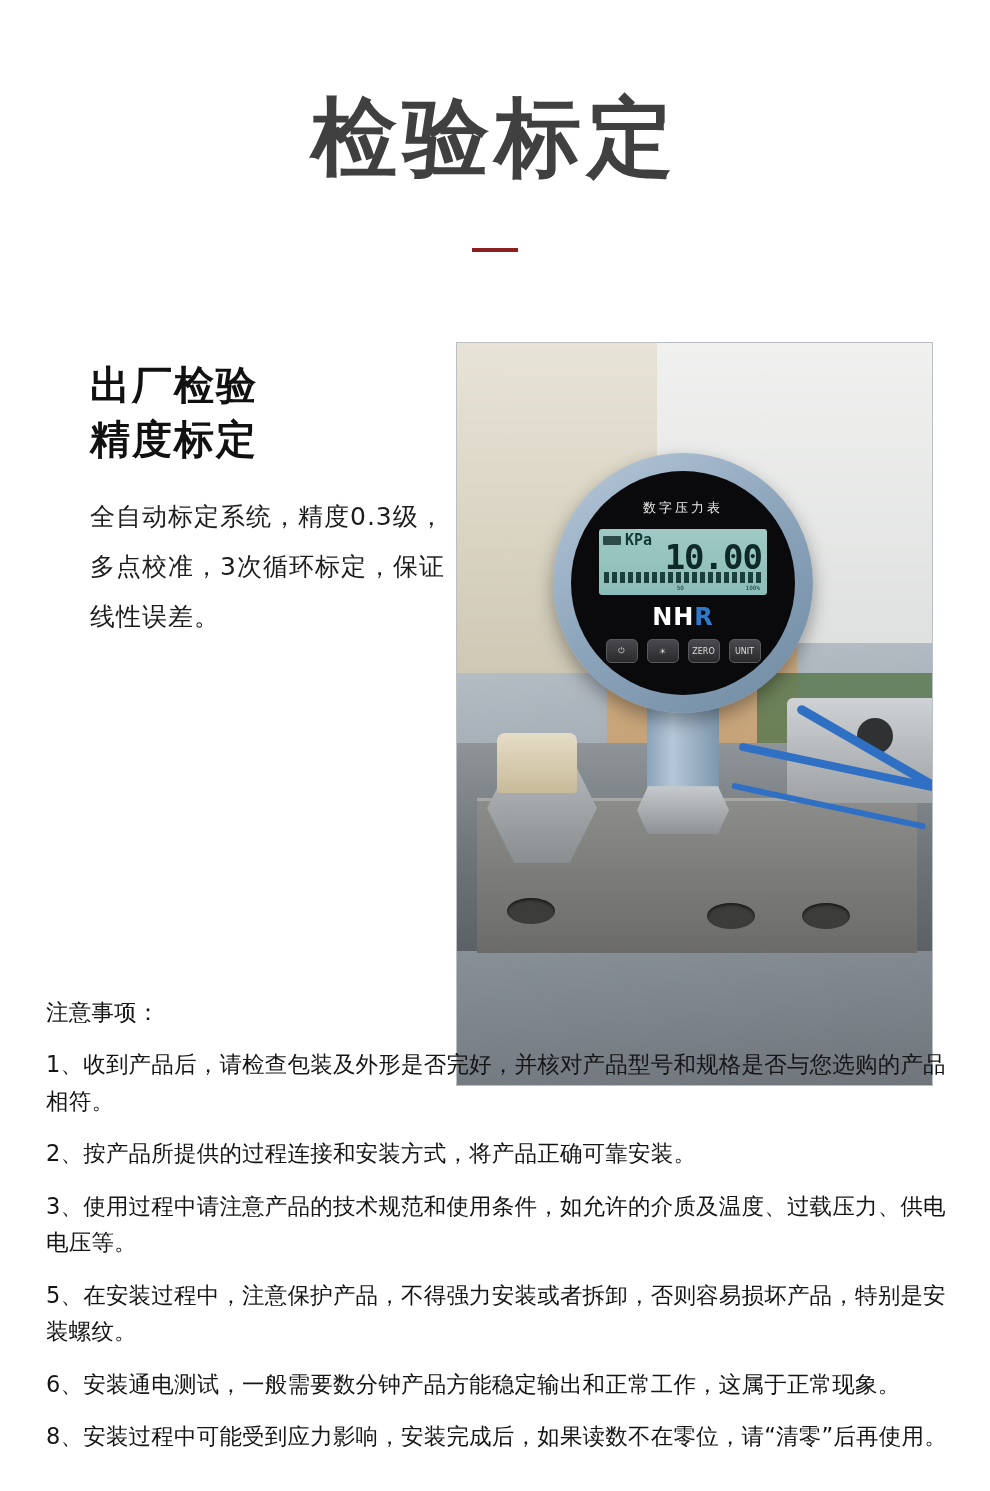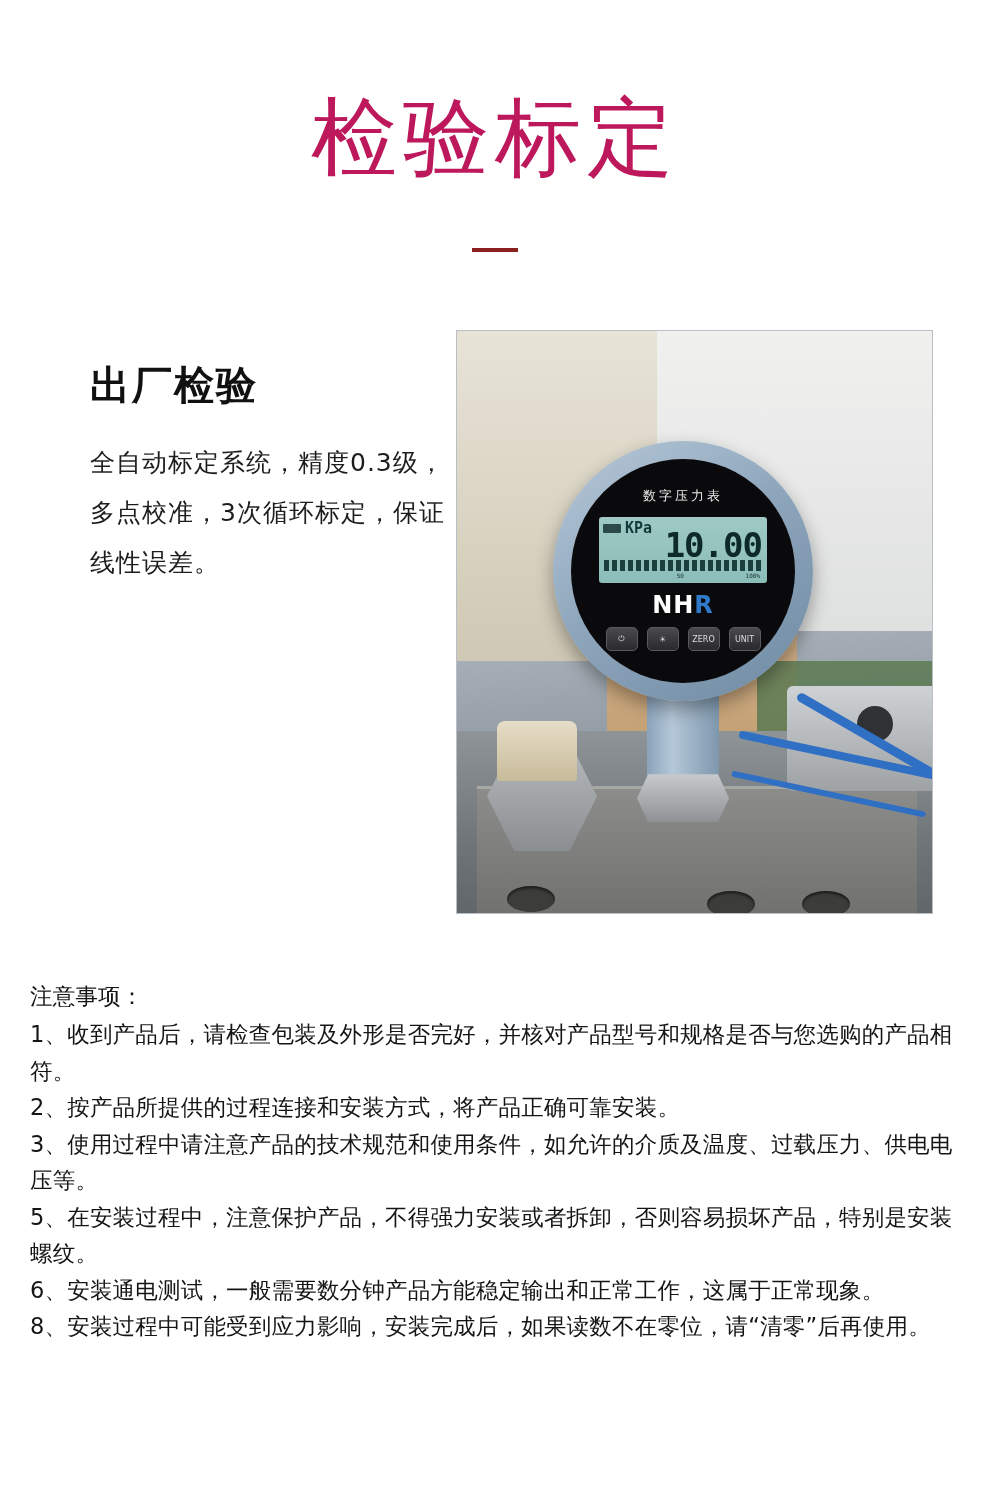--- a/index.html
+++ b/index.html
@@ -14,23 +14,23 @@
     position: relative;
     width: 990px;
     height: 1491px;
     background: #ffffff;
   }
 
   
   .main-title {
     text-align: center;
     font-size: 86px;
-    font-weight: normal;
+    font-weight: bold;
     letter-spacing: 6px;
-    color: #be185d;
+    color: #404040;
     padding-top: 92px;
     line-height: 1.05;
     font-family: "DejaVu Sans", "Liberation Sans", sans-serif;
   }
   .title-rule {
     width: 46px;
     height: 4px;
     background: #8b2020;
     margin: 66px auto 0 auto;
   }
@@ -63,23 +63,23 @@
     line-height: 2.0;
     letter-spacing: 1px;
     font-family: "DejaVu Sans", "Liberation Sans", sans-serif;
     max-width: 360px;
   }
 
   
   .photo {
     position: absolute;
     left: 456px;
-    top: 0;
+    top: 12px;
     width: 477px;
-    height: 584px;
+    height: 744px;
     overflow: hidden;
     background: linear-gradient(175deg, #c9cfd6 0%, #b9c1c9 38%, #9aa3ab 62%, #6f757b 100%);
     border: 1px solid #b9bfc5;
   }
   
   .ph-wall-left {
     position: absolute; left: 0; top: 0; width: 200px; height: 330px;
     background: linear-gradient(180deg, #e7e3d6 0%, #d9d3c2 60%, #cfc8b5 100%);
   }
   .ph-wall-right {
@@ -251,35 +251,36 @@
     left: 30px;
     top: 978px;
     width: 935px;
     font-size: 22.5px;
     line-height: 1.62;
     color: #151515;
     letter-spacing: 0.2px;
     font-family: "DejaVu Sans", "Liberation Sans", sans-serif;
   }
   .notes .n-title { margin-bottom: 2px; }
-  .notes p { margin: 0; }
+  .notes p { margin: 16px; }
 </style>
 </head>
 <body>
 
 <div class="page">
 
   <div class="main-title">检验标定</div>
   <div class="title-rule"></div>
 
   <div class="mid">
 
     <div class="left-col">
       <div class="sub-title">
         <div>出厂检验</div>
+        <div>精度标定</div>
       </div>
       <div class="body-text">全自动标定系统，精度0.3级，多点校准，3次循环标定，保证线性误差。</div>
     </div>
 
     <div class="photo">
       <div class="ph-wall-left"></div>
       <div class="ph-wall-right"></div>
       <div class="ph-box"></div>
       <div class="ph-green"></div>
       <div class="ph-table"></div>

